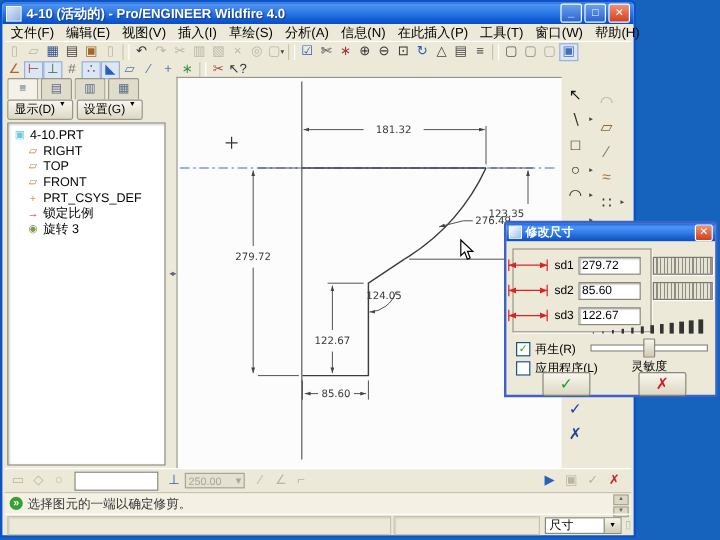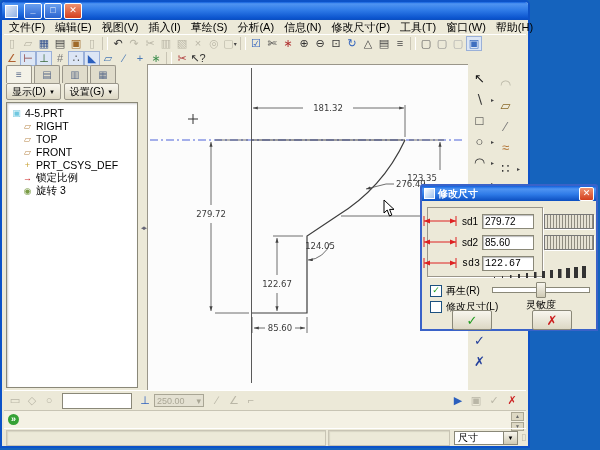--- a/index.html
+++ b/index.html
@@ -32,21 +32,21 @@
   .sepi{width:4px;height:13px;border-left:1px solid #c8c4b4;border-right:1px solid #fff;margin:0 2px;}
   .fly{font-size:6px;color:#444;margin-left:0px;}
   
   .nav{position:absolute;left:2px;top:62px;width:138px;height:326px;}
   .ntabs{position:absolute;left:2px;top:1px;display:flex;gap:2px;}
   .ntab{width:24px;height:17px;border:1px solid #9a968a;border-bottom:none;border-radius:2px 2px 0 0;
         background:#e0dccb;display:flex;align-items:center;justify-content:center;font-size:10px;color:#5a6b8a;}
   .ntab.act{background:#f4f2e8;}
   .nbtns{position:absolute;left:2px;top:19px;display:flex;gap:3px;}
   .nbtn{height:15px;padding:0 5px;font-size:10px;border:1px solid #9a968a;border-radius:2px;
-        background:linear-gradient(180deg,#f8f6ee,#ddd8c4);display:flex;align-items:center;gap:3px;}
+        background:linear-gradient(180deg,#f8f6ee,#ddd8c4);display:flex;gap:3px;}
   .nbtn .dn{font-size:6px;}
   .ntree{position:absolute;left:2px;top:38px;width:132px;height:286px;background:#fff;
          border:1px solid #8a8878;box-shadow:inset 1px 1px 2px #ccc;overflow:hidden;padding-top:3px;box-sizing:border-box;}
   .titem{height:13px;display:flex;align-items:center;font-size:10.5px;white-space:nowrap;padding-left:3px;}
   .ticon{width:13px;font-size:9px;text-align:center;margin-right:2px;}
   .sash{position:absolute;left:140px;top:62px;width:5px;height:326px;background:#ece9d8;}
   .sashgrip{position:absolute;left:139px;top:222px;font-size:7px;color:#667;letter-spacing:-1px;}
   
   .gfx{position:absolute;left:145px;top:62px;width:320px;height:326px;background:#fcfcfc;
        border-left:1px solid #9a968a;border-top:1px solid #9a968a;}
@@ -115,35 +115,36 @@
   .sicon{position:absolute;left:517px;top:3px;font-size:9px;color:#b9b6a6;}
 </style>
 </head>
 <body>
 
 <div class="desktop">
   <div class="window">
 
     <div class="titlebar">
       <span class="appicon"></span>
+      <span class="title">4-10 (活动的) - Pro/ENGINEER Wildfire 4.0</span>
       <span class="wb">_</span>
       <span class="wb">□</span>
       <span class="wb close">✕</span>
     </div>
 
     <div class="menubar">
 
     <span class="mi">文件(F)</span>
         <span class="mi">编辑(E)</span>
         <span class="mi">视图(V)</span>
         <span class="mi">插入(I)</span>
         <span class="mi">草绘(S)</span>
         <span class="mi">分析(A)</span>
         <span class="mi">信息(N)</span>
-        <span class="mi">修改尺寸(P)</span>
+        <span class="mi">在此插入(P)</span>
         <span class="mi">工具(T)</span>
         <span class="mi">窗口(W)</span>
         <span class="mi">帮助(H)</span>
       </div>
 
     <div class="tbar r1">
 
     <span class="tbi dis">
           <span>▯</span>
           <span class="fly"></span>
@@ -337,21 +338,21 @@
           </span>
         <span class="nbtn">
             <span>设置(G)</span>
             <span class="dn">▼</span>
           </span>
       </div>
       <div class="ntree">
 
       <div class="titem" style="color: rgb(111, 200, 224);">
             <span class="ticon" style="color: rgb(111, 200, 224);">▣</span>
-            <span style="color:#000">4-5.PRT</span>
+            <span style="color:#000">4-10.PRT</span>
           </div>
           <div class="titem" style="color: rgb(184, 136, 74); padding-left: 14px;">
             <span class="ticon" style="color: rgb(184, 136, 74);">▱</span>
             <span style="color:#000">RIGHT</span>
           </div>
           <div class="titem" style="color: rgb(184, 136, 74); padding-left: 14px;">
             <span class="ticon" style="color: rgb(184, 136, 74);">▱</span>
             <span style="color:#000">TOP</span>
           </div>
           <div class="titem" style="color: rgb(184, 136, 74); padding-left: 14px;">
@@ -541,20 +542,21 @@
             <span>✓</span>
           </span>
           <span class="tbi" style="font-weight: bold; color: rgb(204, 34, 34);">
             <span>✗</span>
           </span>
         </span>
     </div>
 
     <div class="msg">
       <span class="prompt">»</span>
+      <span class="mt">选择图元的一端以确定修剪。</span>
       <span class="mscroll">
         <span>▲</span>
         <span>▼</span>
       </span>
     </div>
 
     <div class="status">
       <span class="scell" style="width:318px"></span>
       <span class="scell" style="width:120px"></span>
       <span class="scombo">
@@ -591,39 +593,39 @@
             <line x1="2" y1="5" x2="34" y2="5" stroke="#d22" stroke-width="1"></line>
             <line x1="2" y1="0" x2="2" y2="10" stroke="#d22"></line>
             <line x1="34" y1="0" x2="34" y2="10" stroke="#d22"></line>
             <path d="M2,5 l6,-2.5 v5 Z M34,5 l-6,-2.5 v5 Z" fill="#d22"></path>
           </svg>
           <span class="lab">sd2</span>
           <span class="val">85.60</span>
           <span class="wheel" style="top: 3px;"></span>
         </div>
 
-        <div class="mrow" style="top: 67px; font-family: Liberation Mono, monospace;">
+        <div class="mrow" style="top: 67px;">
           <svg width="36" height="10">
             <line x1="2" y1="5" x2="34" y2="5" stroke="#d22" stroke-width="1"></line>
             <line x1="2" y1="0" x2="2" y2="10" stroke="#d22"></line>
             <line x1="34" y1="0" x2="34" y2="10" stroke="#d22"></line>
             <path d="M2,5 l6,-2.5 v5 Z M34,5 l-6,-2.5 v5 Z" fill="#d22"></path>
           </svg>
           <span class="lab">sd3</span>
           <span class="val">122.67</span>
 
         </div>
       </div>
     <div class="cbrow" style="left:8px;top:98px">
       <span class="cbox">✓</span>
       <span>再生(R)</span>
     </div>
     <div class="cbrow" style="left:8px;top:114px">
       <span class="cbox"></span>
-      <span>修改尺寸(L)</span>
+      <span>应用程序(L)</span>
     </div>
     <svg class="abs" style="left:68px;top:80px" width="100" height="14">
       <g fill="#333">
         <rect x="4" y="11" width="1" height="1"></rect>
           <rect x="12" y="10" width="1" height="2"></rect>
         <rect x="20" y="9" width="1.5" height="3"></rect>
           <rect x="28" y="8" width="2" height="4"></rect>
         <rect x="36" y="7" width="2" height="5"></rect>
           <rect x="44" y="6" width="2.5" height="6"></rect>
         <rect x="52" y="5" width="3" height="7"></rect>

